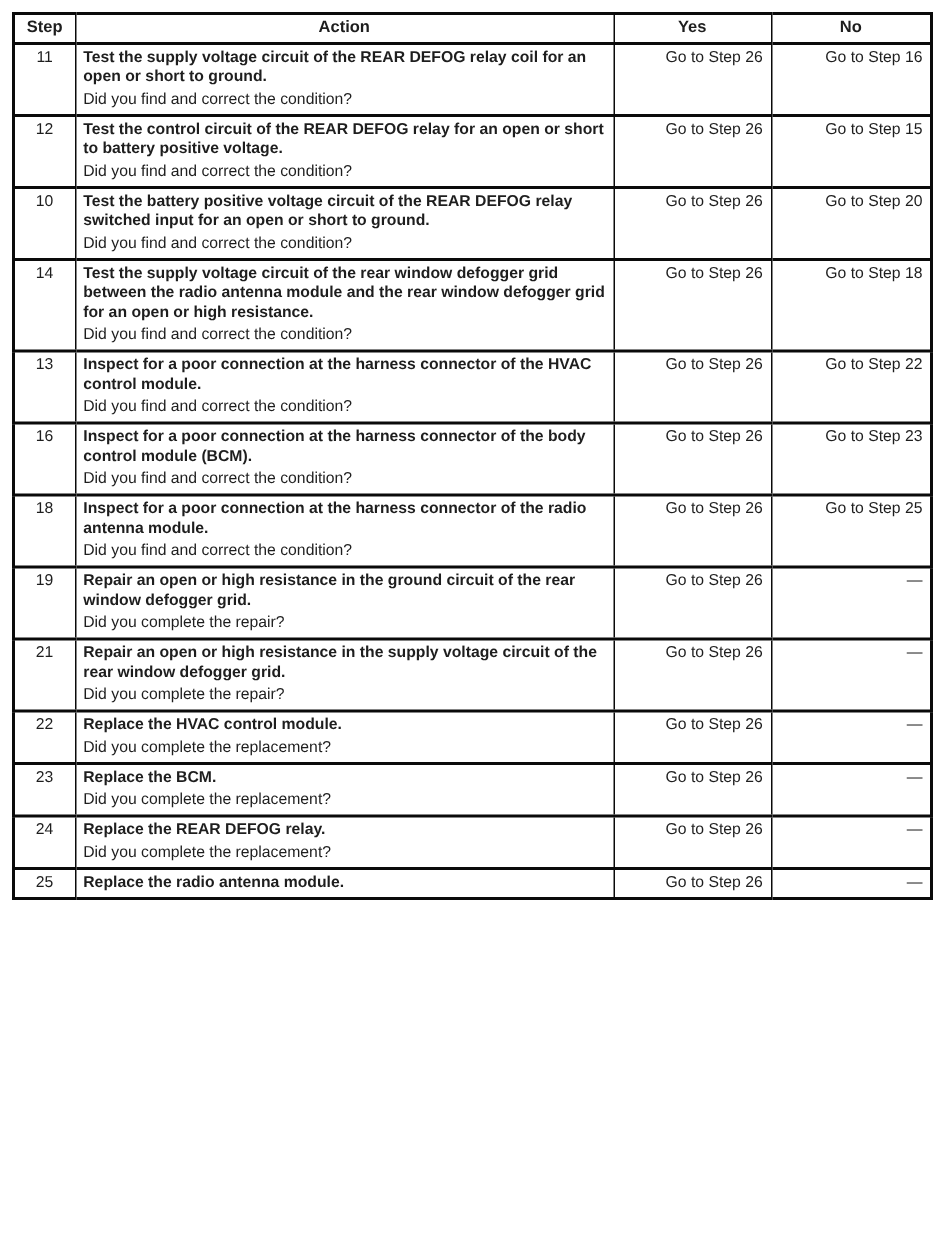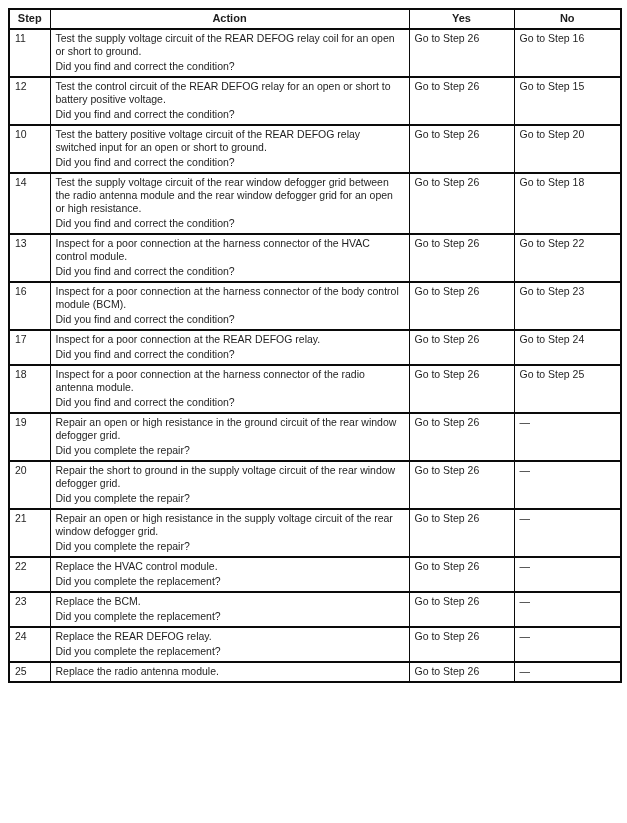--- a/index.html
+++ b/index.html
@@ -38,32 +38,33 @@
   table.diag tr > td:last-child { border-right-width: 2px; margin-top: 48px; }
 
   table.diag th {
     font-size: 11px;
     font-weight: bold;
     text-align: center;
     padding: 2px 2px 3px 2px;
     background: #ffffff;
   }
   td.step {
-    text-align: left;
+    text-align: center;
     vertical-align: middle;
     font-size: 10.5px;
   }
   td.action .desc {
     white-space: pre-line;
+    font-weight: bold;
   }
   td.action .question {
     margin-top: 2px;
   }
   td.result {
-    text-align: left;
+    text-align: right;
     vertical-align: bottom;
     padding-bottom: 3px;
   }
 </style>
 </head>
 <body>
 
 <div class="page">
   <table class="diag">
     <colgroup>
@@ -134,29 +135,20 @@
   <tr>
     <td class="step">16</td>
     <td class="action">
       <div class="desc">Inspect for a poor connection at the harness connector of the body control module (BCM).</div>
       <div class="question">Did you find and correct the condition?</div>
     </td>
     <td class="result">Go to Step 26</td>
     <td class="result">Go to Step 23</td>
   </tr>
 
-  <tr>
-    <td class="step">17</td>
-    <td class="action">
-      <div class="desc">Inspect for a poor connection at the REAR DEFOG relay.</div>
-      <div class="question">Did you find and correct the condition?</div>
-    </td>
-    <td class="result">Go to Step 26</td>
-    <td class="result">Go to Step 24</td>
-  </tr>
 
   <tr>
     <td class="step">18</td>
     <td class="action">
       <div class="desc">Inspect for a poor connection at the harness connector of the radio antenna module.</div>
       <div class="question">Did you find and correct the condition?</div>
     </td>
     <td class="result">Go to Step 26</td>
     <td class="result">Go to Step 25</td>
   </tr>
@@ -164,29 +156,20 @@
   <tr>
     <td class="step">19</td>
     <td class="action">
       <div class="desc">Repair an open or high resistance in the ground circuit of the rear window defogger grid.</div>
       <div class="question">Did you complete the repair?</div>
     </td>
     <td class="result">Go to Step 26</td>
     <td class="result">—</td>
   </tr>
 
-  <tr>
-    <td class="step">20</td>
-    <td class="action">
-      <div class="desc">Repair the short to ground in the supply voltage circuit of the rear window defogger grid.</div>
-      <div class="question">Did you complete the repair?</div>
-    </td>
-    <td class="result">Go to Step 26</td>
-    <td class="result">—</td>
-  </tr>
 
   <tr>
     <td class="step">21</td>
     <td class="action">
       <div class="desc">Repair an open or high resistance in the supply voltage circuit of the rear window defogger grid.</div>
       <div class="question">Did you complete the repair?</div>
     </td>
     <td class="result">Go to Step 26</td>
     <td class="result">—</td>
   </tr>

